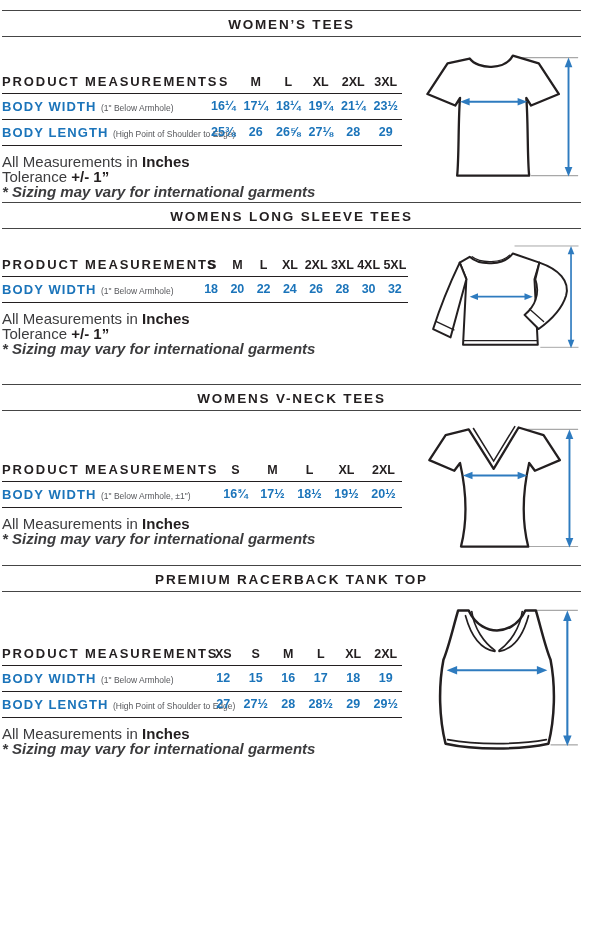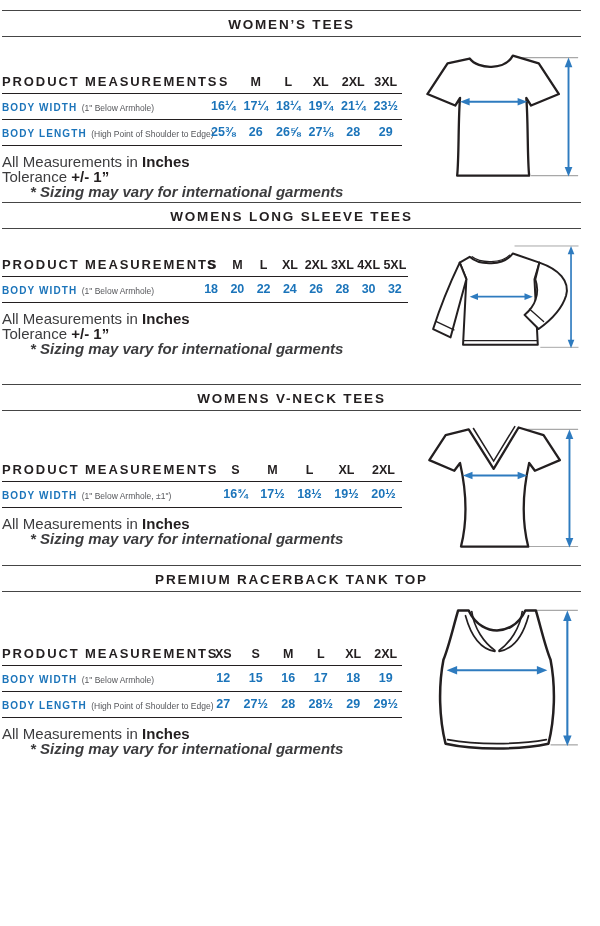--- a/index.html
+++ b/index.html
@@ -39,27 +39,27 @@
     padding:1px 0 4px;border-bottom:1.5px solid #231f20;white-space:nowrap;
   }
   table.meas th.lbl{
     text-align:left;font-size:13px;letter-spacing:1.9px;
   }
   table.meas td{
     border-bottom:1.5px solid #231f20;
     padding:3px 0 4px;text-align:center;vertical-align:middle;white-space:nowrap;
   }
   table.meas td.lbl{text-align:left;}
-  .rowname{color:#1b74ba;font-weight:bold;font-size:10px;letter-spacing:1.1px;}
+  .rowname{color:#1b74ba;font-weight:bold;font-size:13px;letter-spacing:1.1px;}
   .rownote{font-size:8.5px;color:#55565a;letter-spacing:0;}
   .val{color:#1b74ba;font-weight:bold;font-size:12.5px;margin-left:20px;}
 
   .notes{margin-top:8px;font-size:15px;line-height:15px;color:#3c3c3e;}
   .notes b{color:#231f20;}
-  .note-sizing{font-style:italic;font-weight:bold;color:#3c3c3e;margin-left:28px;}
+  .note-sizing{font-style:italic;font-weight:bold;color:#3c3c3e;}
 
   
   .garment{fill:#ffffff;stroke:#231f20;stroke-width:2.4;stroke-linejoin:round;stroke-linecap:round;}
   .detail{fill:none;stroke:#231f20;stroke-width:1.6;stroke-linecap:round;}
   .arrow{stroke:#2e7bbf;stroke-width:2;fill:none;}
   .ahead{fill:#2e7bbf;stroke:none;}
   .ext{stroke:#a8a8a8;stroke-width:1.2;fill:none;}
 </style>
 </head>
 <body>

